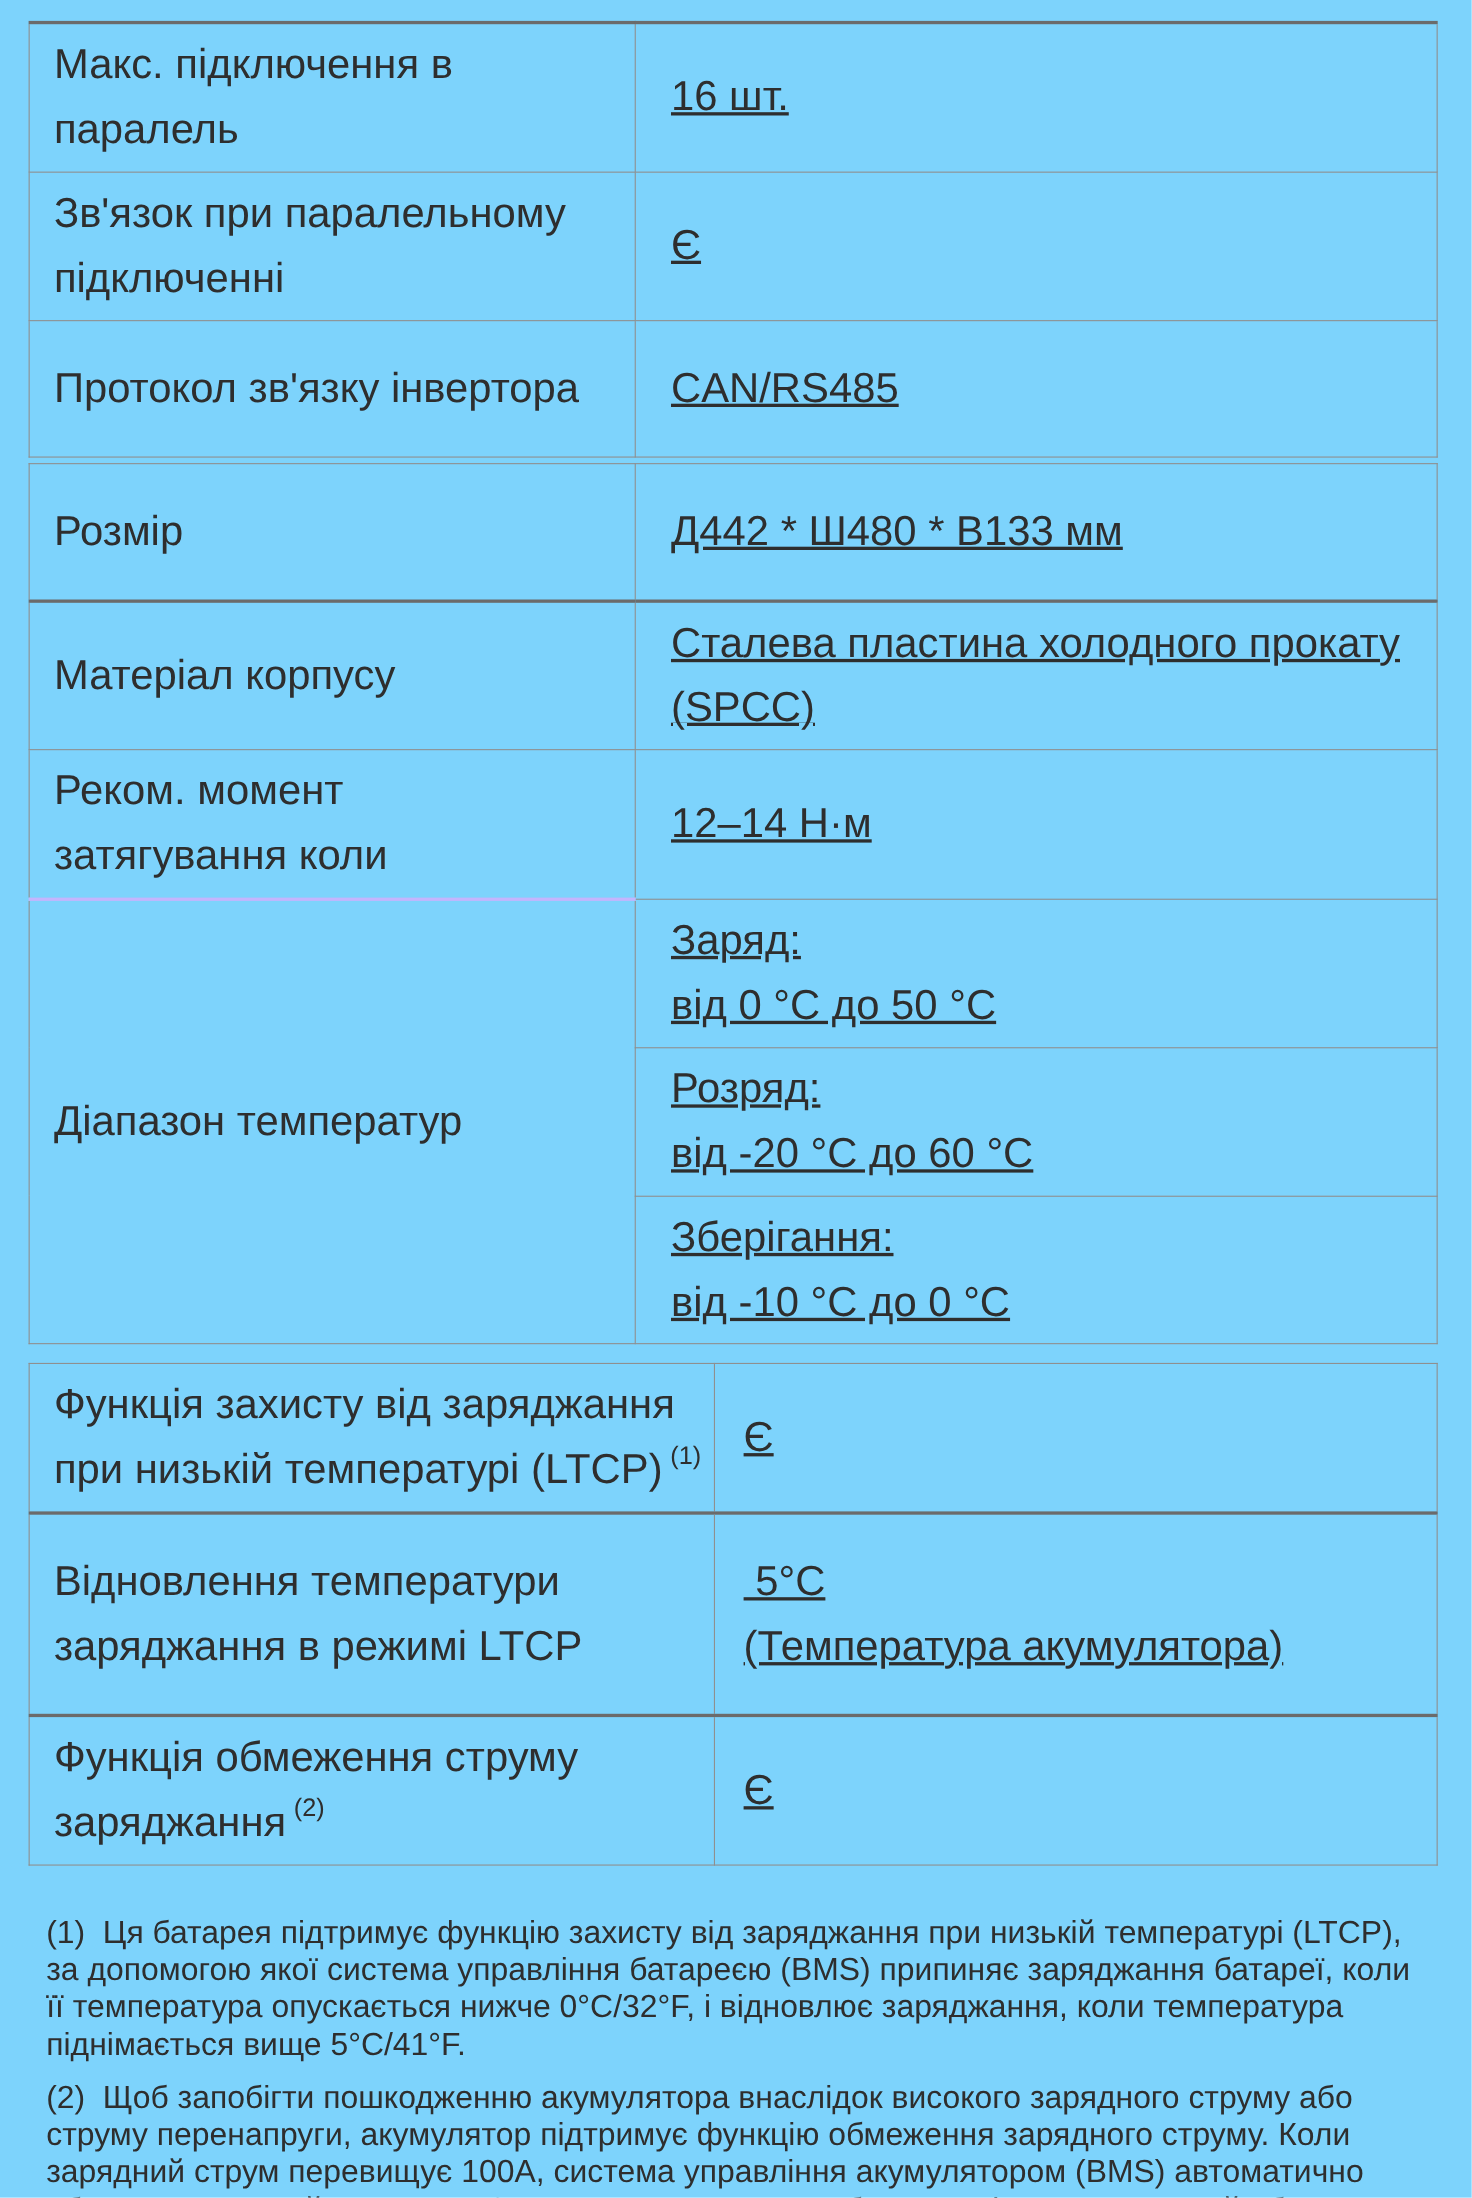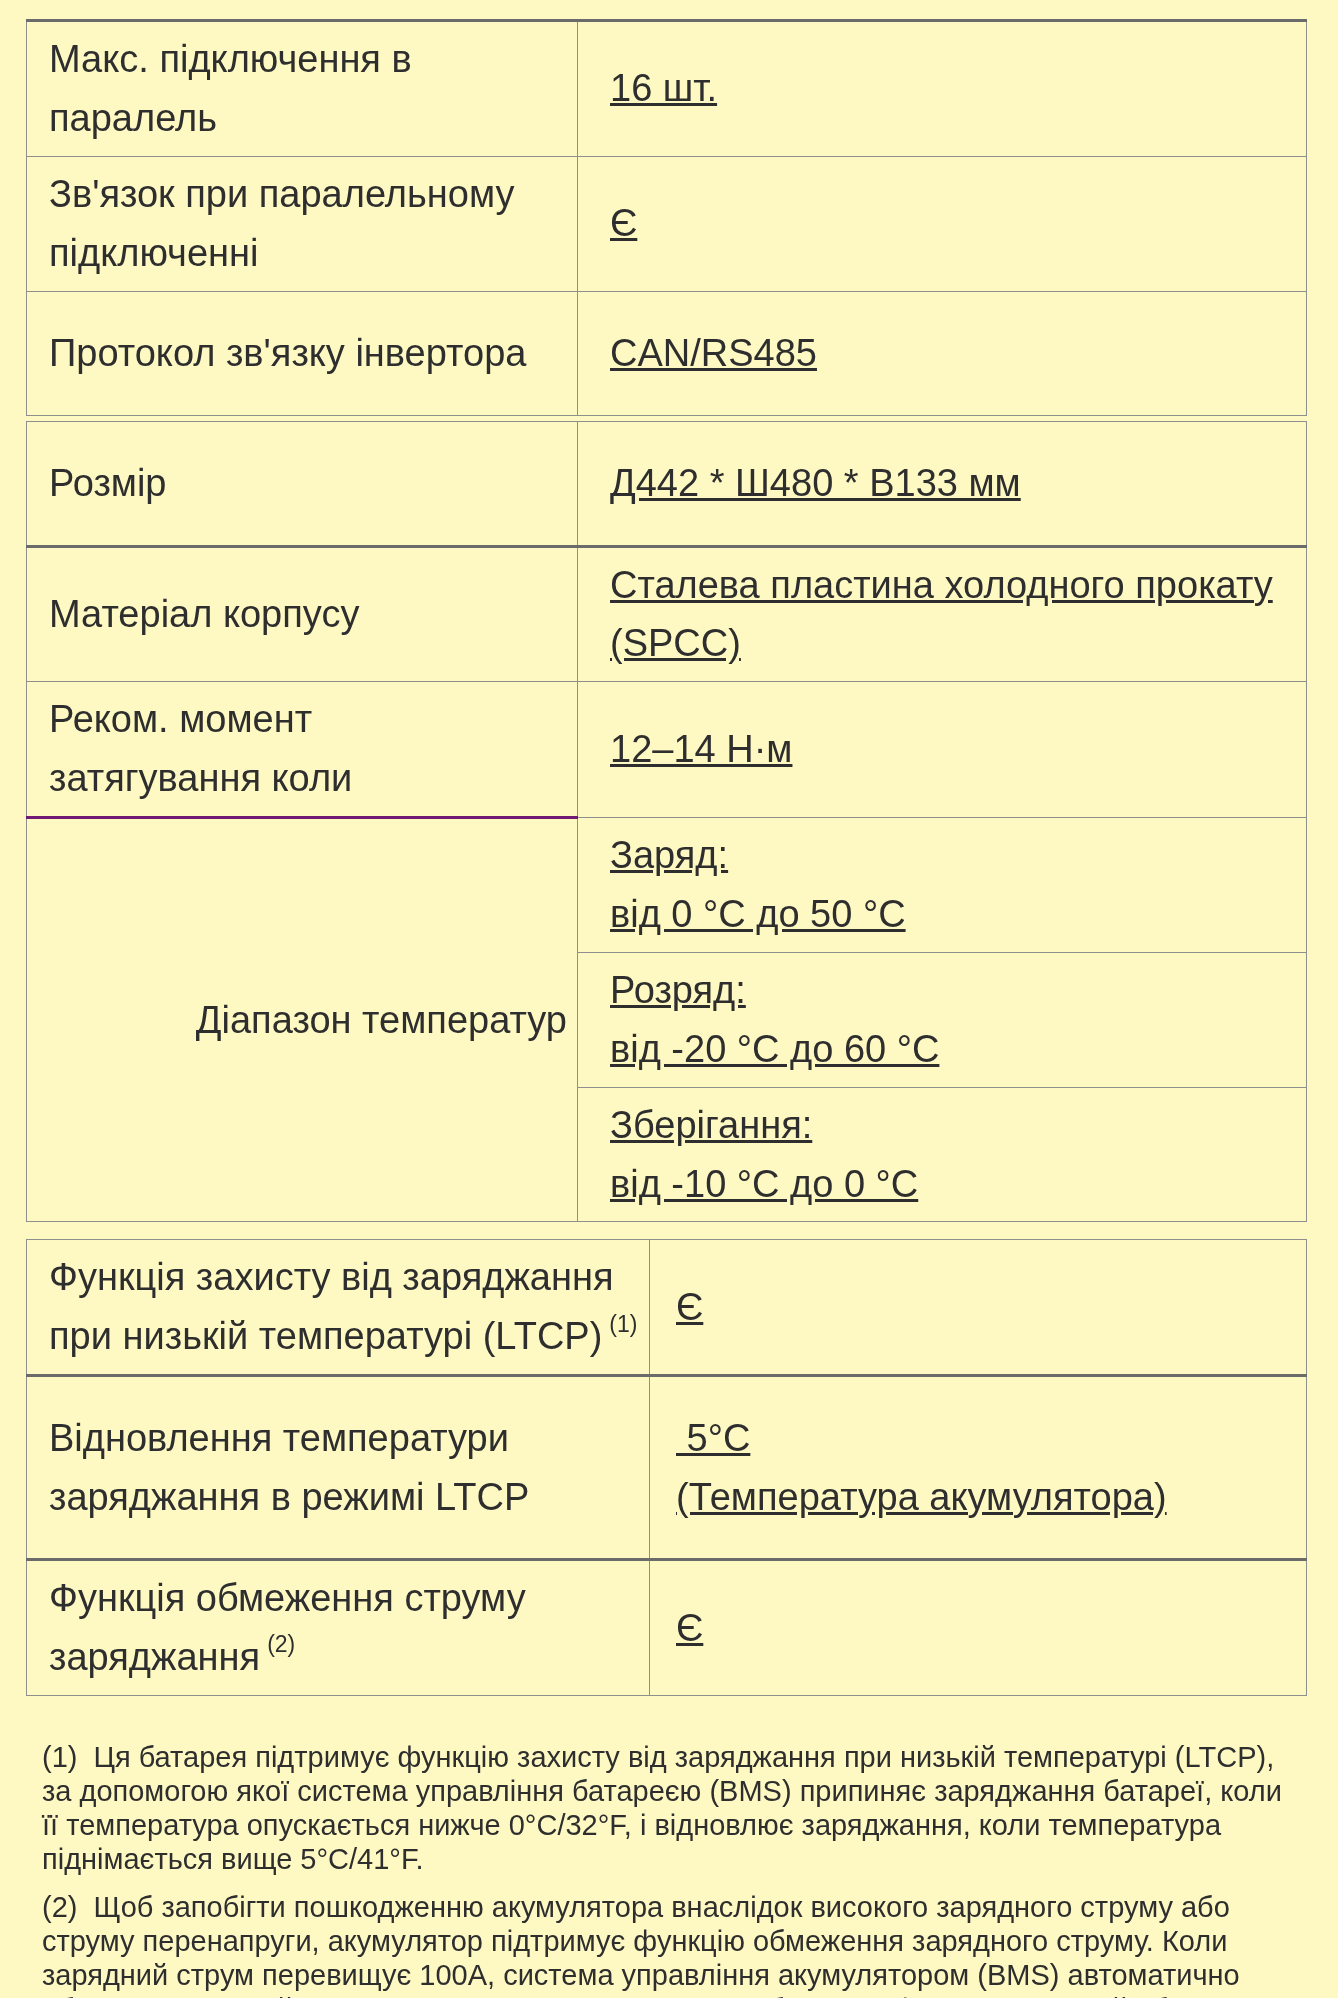--- a/index.html
+++ b/index.html
@@ -1,20 +1,20 @@
 <!DOCTYPE html>
 <html lang="uk"><head>
 <meta charset="utf-8">
 <style>
   html,body{margin:0;padding:0;background:#ffffff;}
   .page{
     position:relative;
     width:1338px;
     height:1998px;
-    background:#fef9c3;
+    background:#7dd3fc;
     color:#2e2e2e;
     font-family:"Liberation Sans", sans-serif;
     font-size:38px;
     overflow:hidden;
   }
   table.spec{
     border-collapse:collapse;
     table-layout:fixed;
     margin-left:26px;
     width:1280px;
@@ -38,21 +38,21 @@
   .t2 tr.r2{height:127px;}
   .t2 tr.r3{height:121px;}
   .t2 tr.r4{height:127px;}
   .t2 tr.r5{height:125px;}
   .t2 tr.r6{height:122px;}
   .t3 tr.r1{height:126px;}
   .t3 tr.r2{height:184px;}
   .t3 tr.r3{height:120px;}
 
   tr.thick-top td{border-top:3px solid #6b6b6b;}
-  td.thick-top{border-top:3px solid #701a75;text-align:right;}
+  td.thick-top{border-top:3px solid #c4b5fd;}
 
   .preline{white-space:pre-line;}
 
   sup.fnref{
     font-size:23px;
     line-height:0;
     position:relative;
     top:-4px;
     margin-left:7px;
   }

